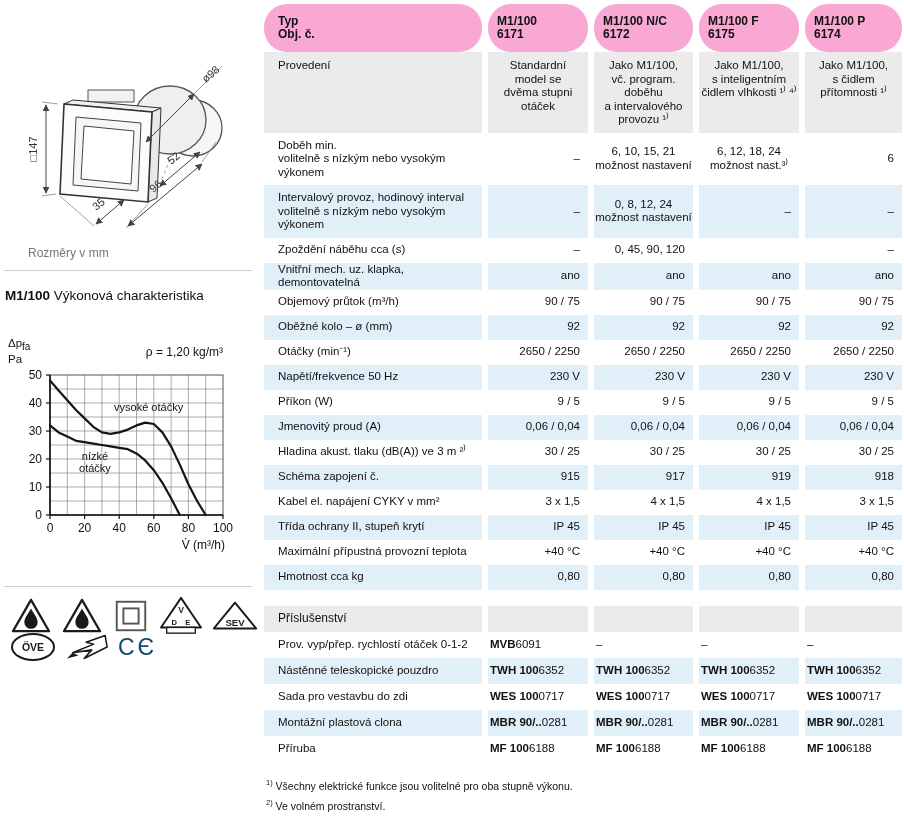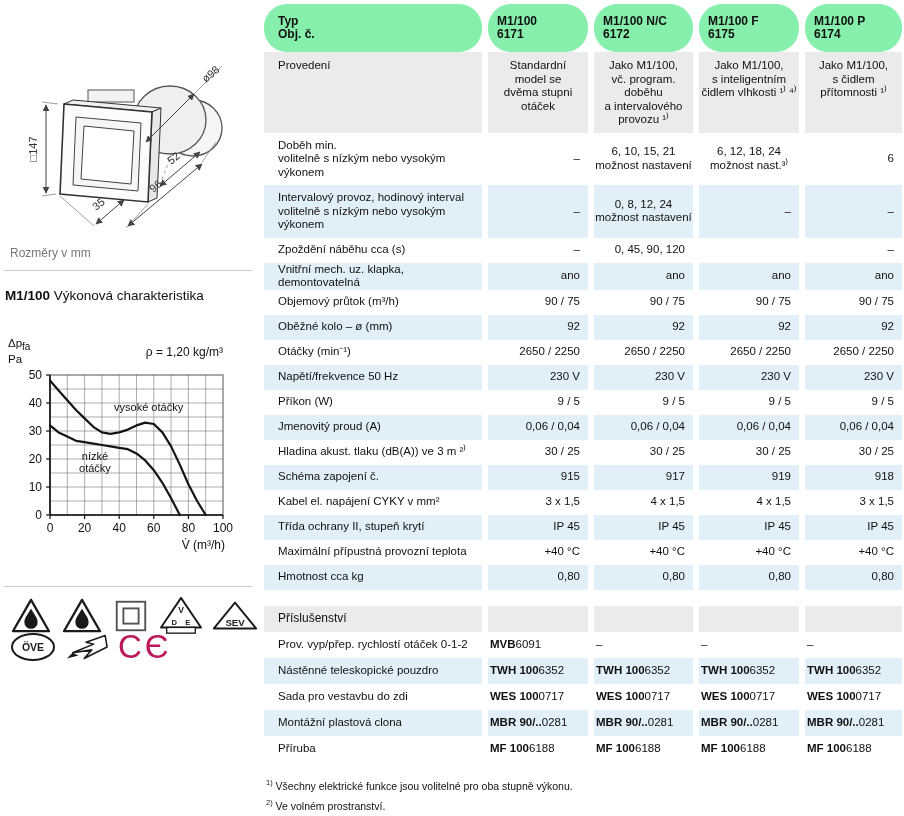--- a/index.html
+++ b/index.html
@@ -1,46 +1,46 @@
 <!DOCTYPE html>
 <html><head>
 <meta charset="utf-8">
 <style>
   html,body{margin:0;padding:0;background:#fff;}
   #app{position:relative;width:904px;height:816px;overflow:hidden;background:#fff;
        font-family:"Liberation Sans", sans-serif;color:#111;}
   
   .left-panel{position:absolute;left:0;top:0;width:264px;height:816px;}
   .drawing-svg{position:absolute;left:0;top:28px;}
-  .dims-caption{position:absolute;left:10px;top:246px;font-size:12px;color:#777;}
+  .dims-caption{position:absolute;left:28px;top:246px;font-size:12px;color:#777;}
   .hr{position:absolute;left:4px;width:248px;height:1px;background:#ccc;}
   .hr1{top:270px;} .hr2{top:586px;}
   .perf-heading{position:absolute;left:5px;top:288px;font-size:13.5px;color:#111;}
   .perf-heading b{font-weight:bold;}
   .chart-block{position:absolute;left:0;top:335px;width:264px;height:250px;}
   .chart-ylab{position:absolute;left:8px;top:2px;font-size:11.5px;line-height:13px;color:#111;}
   .chart-ylab sub{font-size:10px;}
   .chart-rho{position:absolute;left:0;top:10px;width:223px;text-align:right;font-size:12px;color:#111;}
   .chart-svg{position:absolute;left:0;top:32px;}
   .chart-svg text, .drawing-svg text{font-family:"Liberation Sans", sans-serif;}
   .cert-row{position:absolute;left:10px;display:flex;align-items:center;gap:9px;}
   .cert-row1{top:596px;} .cert-row2{top:630px;}
-  .ce-mark{font-size:33px;letter-spacing:3px;color:#be185d;line-height:30px;}
+  .ce-mark{font-size:23px;letter-spacing:3px;color:#0c4a6e;line-height:30px;}
   
   .right-panel{position:absolute;left:264px;top:4px;width:638px;}
   .trow{display:grid;grid-template-columns:218px 100px 99px 100px 97px;column-gap:6px;}
   .trow .c{font-size:11.5px;line-height:13.5px;color:#111;display:flex;flex-direction:column;
            justify-content:center;box-sizing:border-box;min-height:25px;}
   .trow.multi .c{padding-top:6px;padding-bottom:6px;}
   .trow.vtop .c{justify-content:flex-start;padding-top:7px;}
   .c.right{align-items:flex-end;text-align:right;padding-right:8px;}
   .c.center{align-items:center;text-align:center;}
   .c.labelc{align-items:flex-start;text-align:left;padding-left:14px;}
   .cb-blue{background:#e1eff9;} .cb-white{background:#fff;} .cb-gray{background:#ebebeb;}
-  .cb-head{background:#86efac;border-radius:23px;}
+  .cb-head{background:#f9a8d4;border-radius:23px;}
   .thead .c{min-height:48px;font-weight:bold;font-size:12px;}
   .thead .colhead{align-items:flex-start;text-align:left;padding-left:9px;}
   .acc-gap{height:16px;}
   .acc-head .c{min-height:26px;font-weight:normal;font-size:12px;}
   .accrow .c{min-height:26px;}
   .accrow .pair{flex-direction:row;justify-content:flex-start;align-items:center;
                 padding:0 8px 0 2px;}
   .accrow .pname{font-weight:bold;}
   .footnotes{margin-top:12px;padding-left:2px;}
   .fn{font-size:10.5px;line-height:17px;color:#111;}

